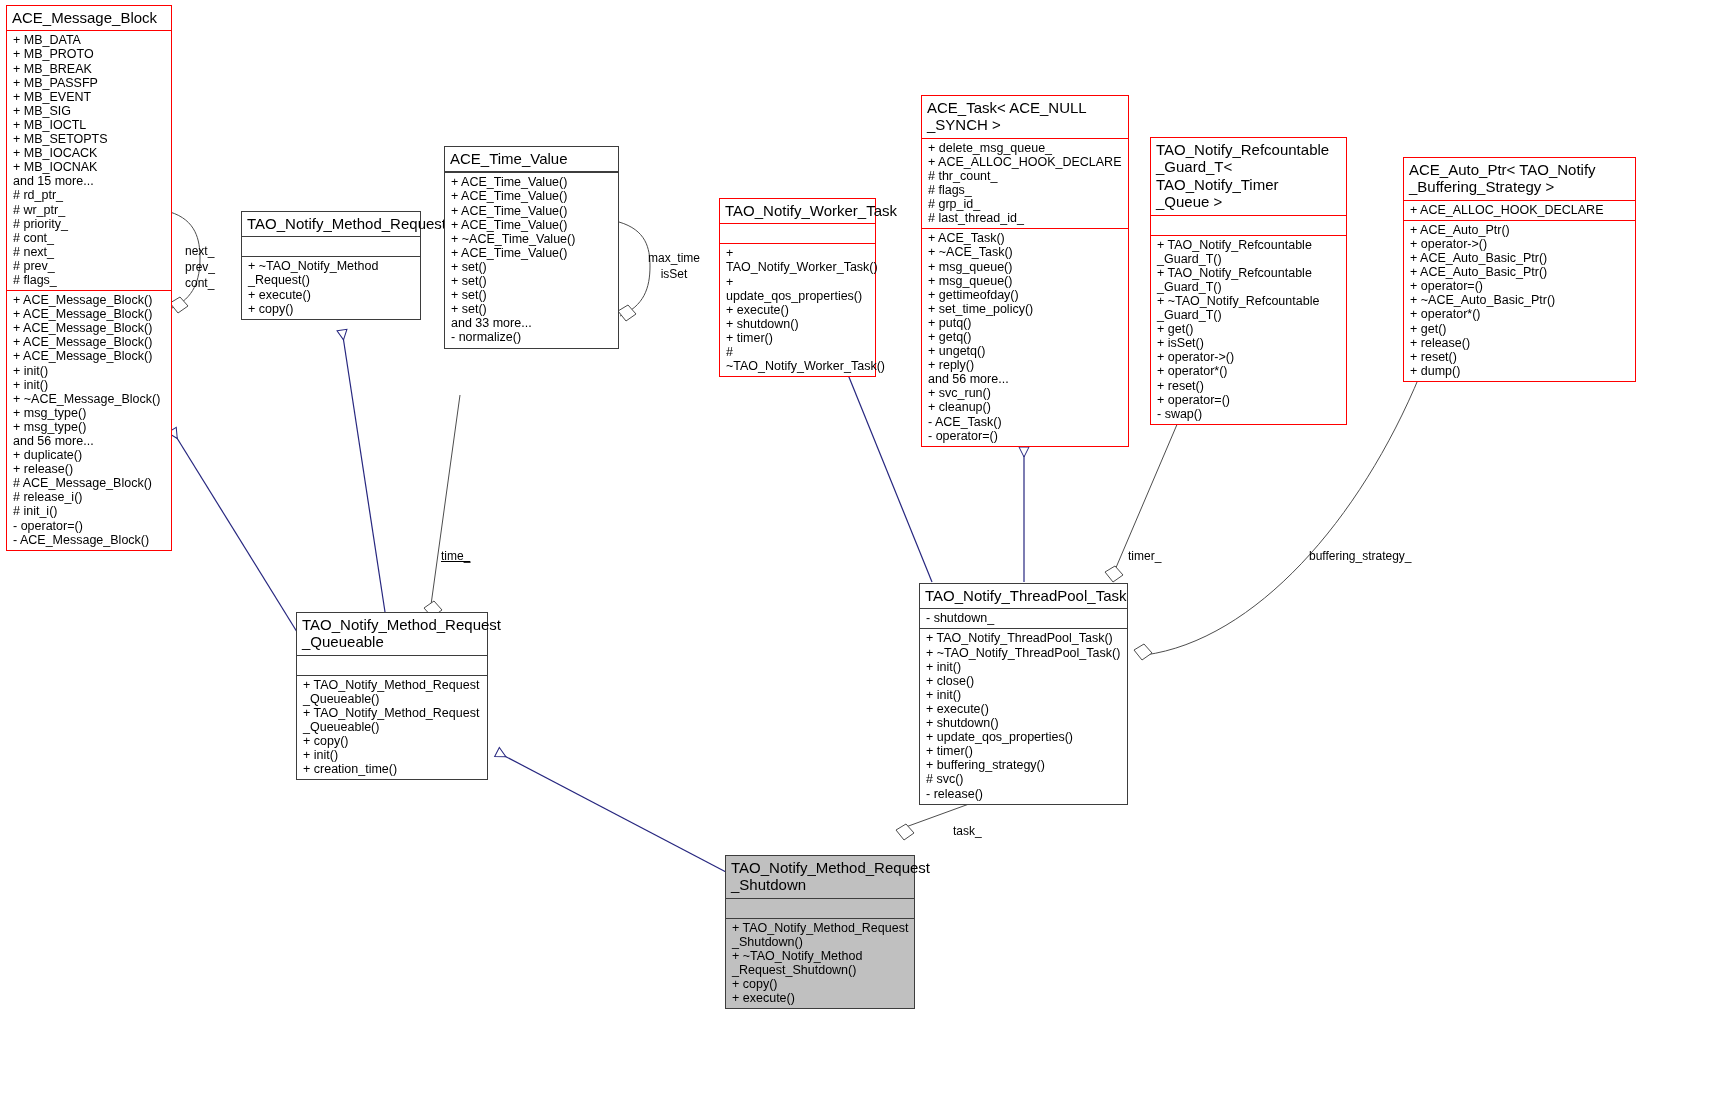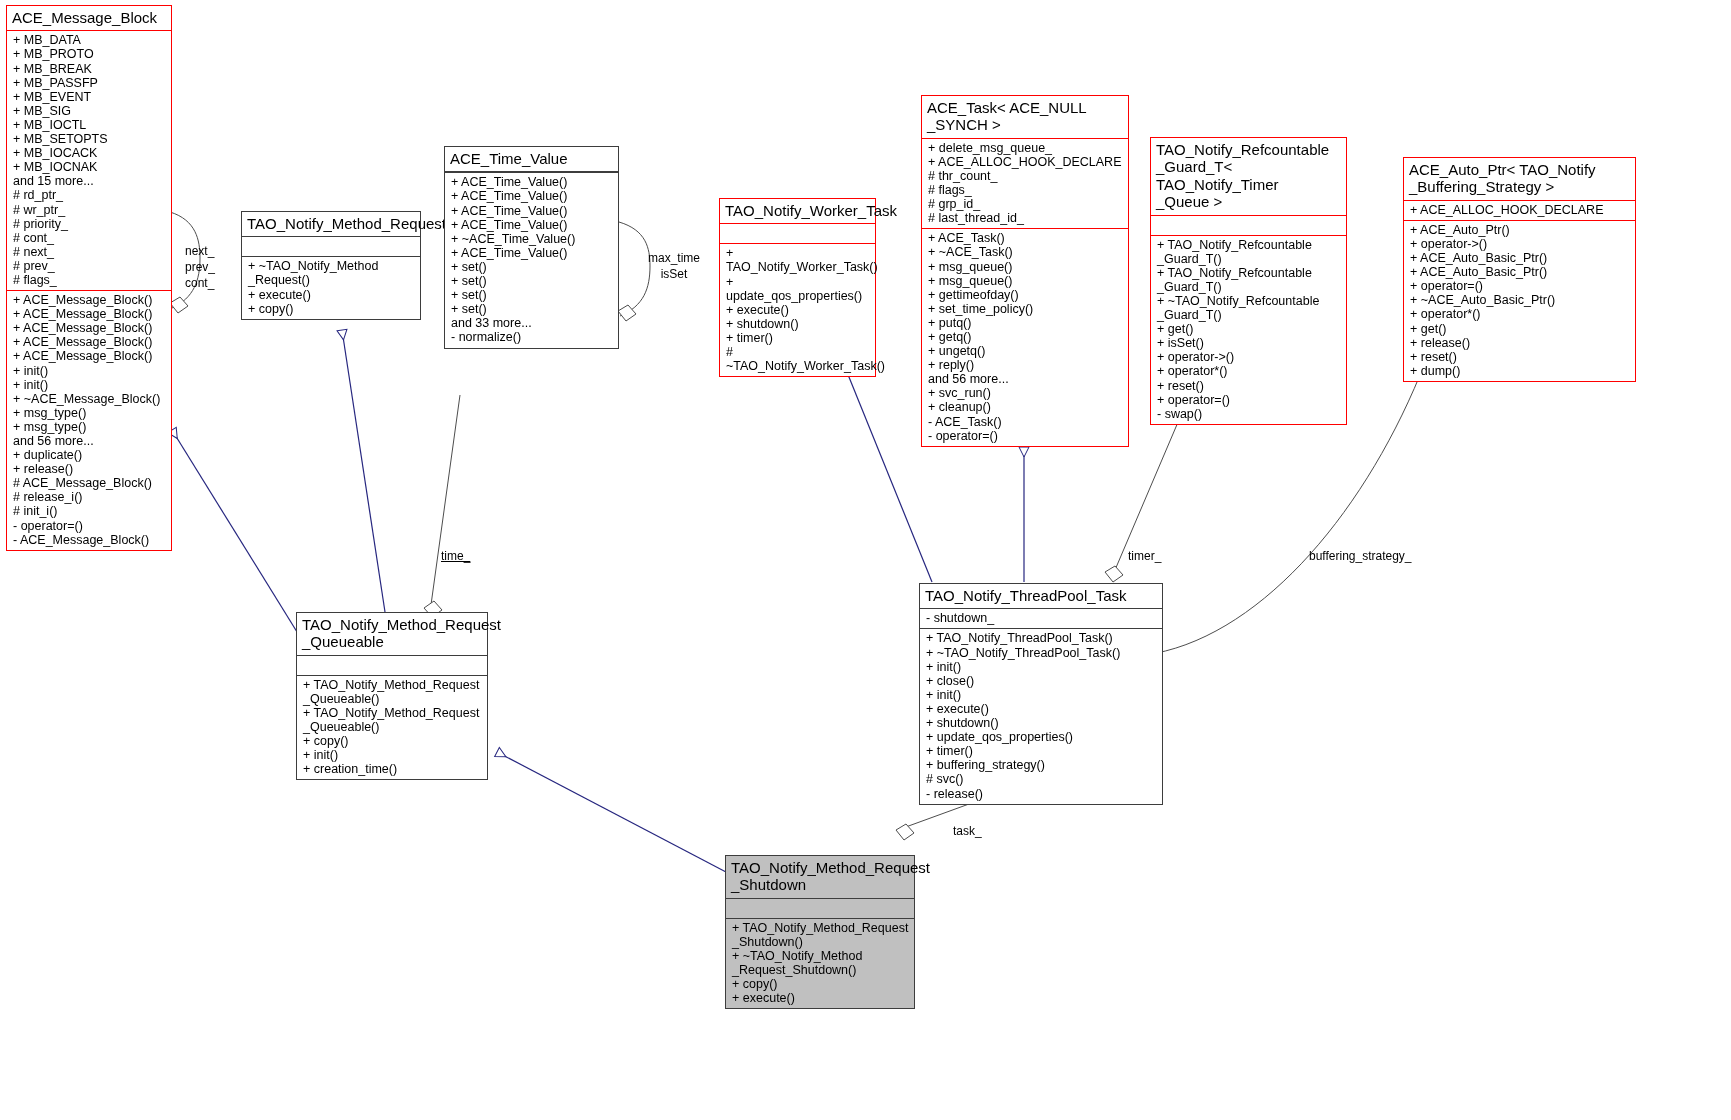--- a/index.html
+++ b/index.html
@@ -329,21 +329,21 @@
       <div class="row">+ TAO_Notify_Method_Request
 _Queueable()</div>
       <div class="row">+ TAO_Notify_Method_Request
 _Queueable()</div>
       <div class="row">+ copy()</div>
       <div class="row">+ init()</div>
       <div class="row">+ creation_time()</div>
     </div>
   </div>
 
-  <div class="node black" style="left:919px; top:583px; width:244px;">
+  <div class="node black" style="left:919px; top:583px; width:209px;">
     <div class="title">TAO_Notify_ThreadPool_Task</div>
     <div class="sep"></div>
     <div class="compartment">
       <div class="row">- shutdown_</div>
     </div>
     <div class="sep"></div>
     <div class="compartment">
       <div class="row">+ TAO_Notify_ThreadPool_Task()</div>
       <div class="row">+ ~TAO_Notify_ThreadPool_Task()</div>
       <div class="row">+ init()</div>

